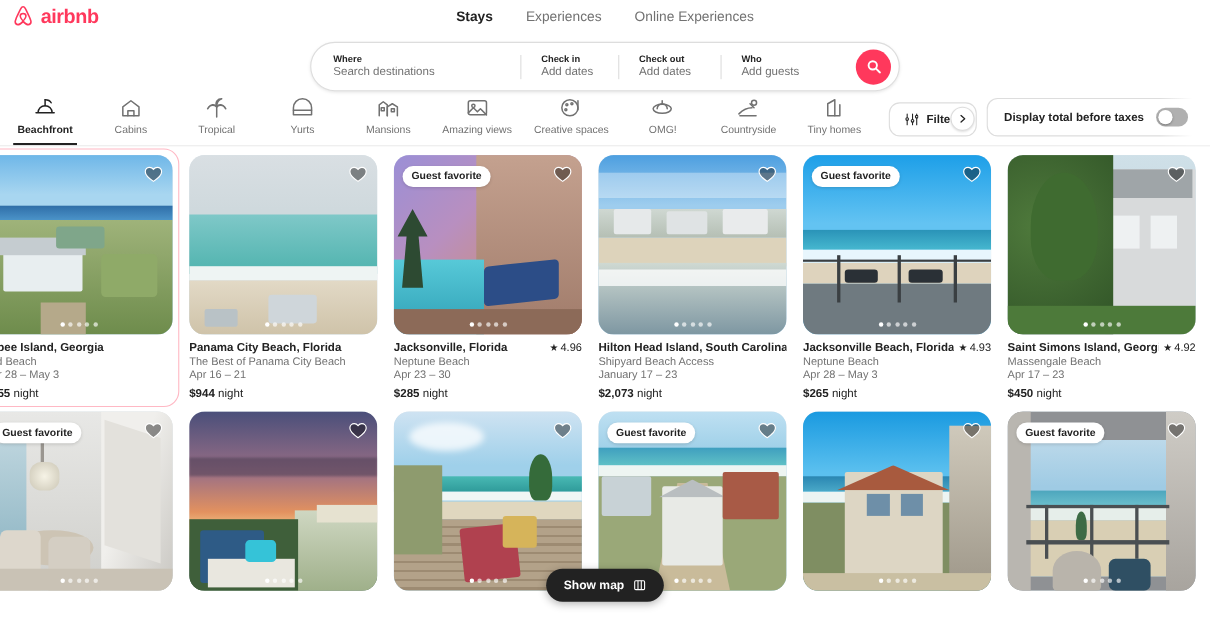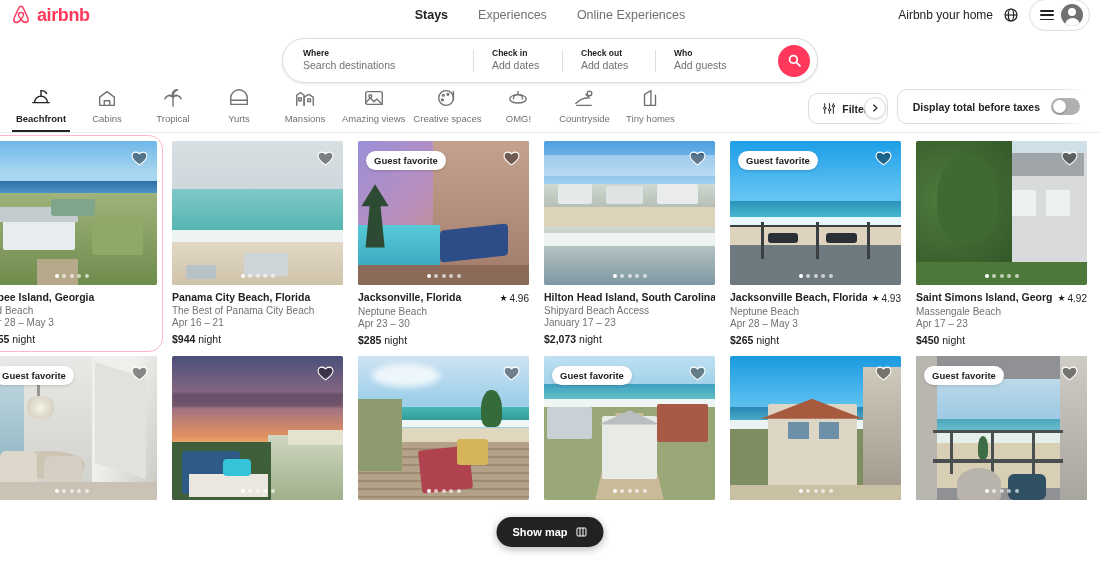--- a/index.html
+++ b/index.html
@@ -102,21 +102,21 @@
 
   
   .catbar {
     display: flex; align-items: flex-end;
     padding: 12px 8px 0 8px;
     border-bottom: 1px solid #ebebeb;
     height: 50px;
     position: relative;
   }
   .cats {
-    display: flex; align-items: flex-end; gap: 0px;
+    display: flex; align-items: flex-end; gap: 12px;
     flex: 1; overflow: hidden; position: relative;
   }
   .cat {
     display: flex; flex-direction: column; align-items: center; gap: 4px;
     min-width: 66px; padding: 0 4px 8px 4px;
     cursor: pointer; position: relative;
     flex: 0 0 auto;
   }
   .cat .cat-icon { width: 22px; height: 22px; color: #717171; display:block; }
   .cat .cat-label {
@@ -176,21 +176,21 @@
     row-gap: 10px;
     margin-left: -14px;
     padding-left: 0;
   }
   .card { position: relative; cursor: pointer; }
   .card.hovered::after {
     content:""; position:absolute; left:-6px; right:-6px; top:-6px; bottom:-6px;
     border: 1px solid #FFB8C4; border-radius: 14px; pointer-events:none;
   }
   .photo {
-    width: 171px; height: 144px; border-radius: 2px;
+    width: 171px; height: 163px; border-radius: 14px;
     position: relative; overflow: hidden;
     background: #dce6ec;
     padding-left: 48px;
   }
   .photo .scene { position: absolute; inset: 0; }
   .badge {
     position: absolute; left: 8px; top: 10px;
     background: #ffffff; color: #222;
     font-size: 9.5px; font-weight: 600;
     padding: 4px 8px; border-radius: 10px;
@@ -246,36 +246,20 @@
     </svg>
     <span class="logo-text">airbnb</span>
   </div>
 
   <div class="nav-tabs">
     <div class="nav-tab active">Stays</div>
     <div class="nav-tab">Experiences</div>
     <div class="nav-tab">Online Experiences</div>
   </div>
 
-  <div class="header-right">
-    <div class="host-link">Airbnb your home</div>
-    <svg class="globe-icon" viewBox="0 0 24 24" fill="none" stroke="currentColor" stroke-width="1.8">
-      <circle cx="12" cy="12" r="9"></circle>
-      <ellipse cx="12" cy="12" rx="4" ry="9"></ellipse>
-      <line x1="3" y1="12" x2="21" y2="12"></line>
-    </svg>
-    <div class="user-pill">
-      <div class="burger">
-          <span></span>
-          <span></span>
-          <span></span>
-        </div>
-      <div class="avatar"></div>
-    </div>
-  </div>
 </div>
 
 <div class="searchbar-wrap">
   <div class="searchbar">
     <div class="sb-seg sb-where">
       <span class="lbl">Where</span>
       <span class="val">Search destinations</span>
     </div>
     <div class="sb-div"></div>
     <div class="sb-seg sb-checkin" style="padding-left:18px">

